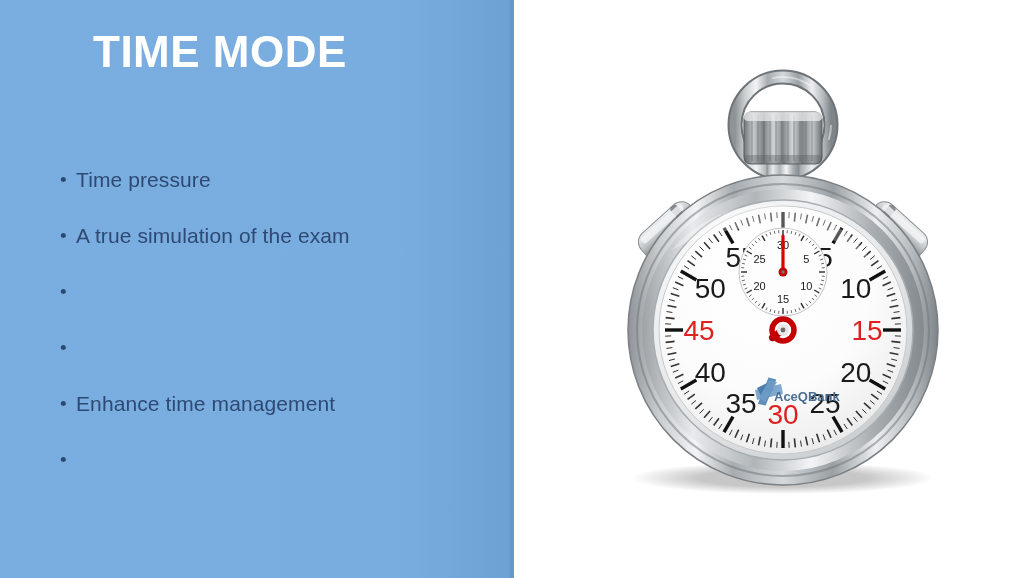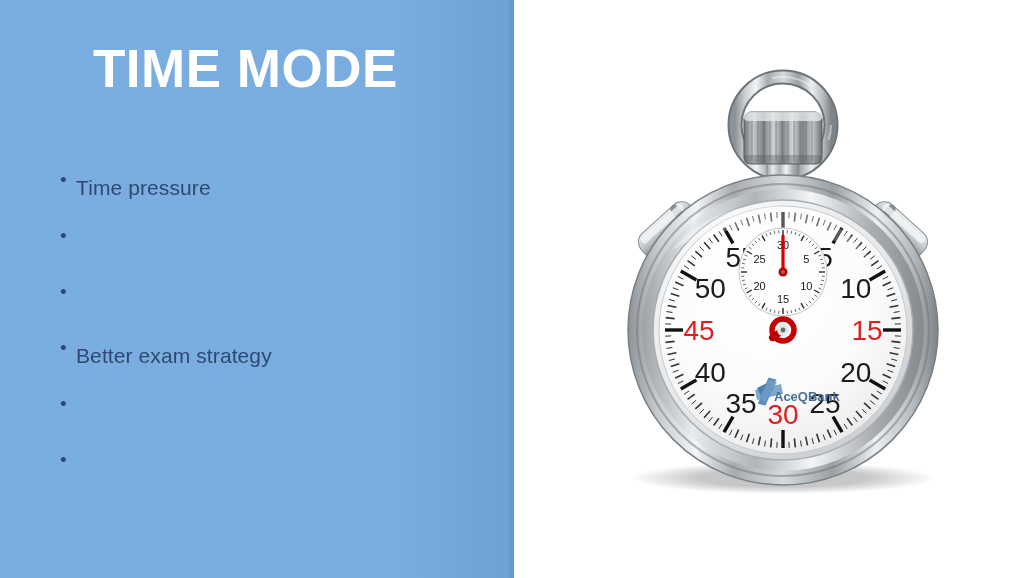--- a/index.html
+++ b/index.html
@@ -16,40 +16,39 @@
   .panel{
     position:absolute;left:0;top:0;width:514px;height:578px;
     background:linear-gradient(90deg,#7AADE0 0%,#79ACDF 78%,#6FA3D6 96%,#6EA2D5 100%);
   }
   .panel-edge{
     position:absolute;left:508px;top:0;width:6px;height:578px;
     background:linear-gradient(90deg,rgba(90,140,190,0) 0%,rgba(86,134,185,.45) 60%,rgba(86,134,185,.25) 100%);
   }
 
   .title{
-    position:absolute;left:93px;top:40px;width:400px;
-    font-size:53px;font-weight:bold;color:#ffffff;
+    position:absolute;left:93px;top:28px;width:400px;
+    font-size:44px;font-weight:bold;color:#ffffff;
     letter-spacing:.5px;line-height:1.08;
     font-family:"Liberation Sans", sans-serif;
   }
 
   .bullets{position:absolute;left:56px;top:167px;width:440px;}
   .bullet{
     display:flex;align-items:flex-start;
     height:56px;
   }
   .bullet-dot{
     width:20px;flex:0 0 20px;
     color:#2E4A73;font-size:19px;line-height:26px;text-align:left;
     padding-left:4px;box-sizing:border-box;
   }
   .bullet-text{
     color:#2E4A73;font-size:21px;line-height:26px;
     letter-spacing:.1px;
-    margin-top:8px;
   }
 
   
   .watch-area{position:absolute;left:514px;top:0;width:510px;height:578px;background:#fff;}
   .watch-svg{position:absolute;left:-2px;top:0;}
 </style>
 </head>
 <body>
 
 <div class="slide">
@@ -59,30 +58,31 @@
 
   <div class="title">TIME MODE</div>
 
   <div class="bullets">
     <div class="bullet">
       <span class="bullet-dot">•</span>
       <span class="bullet-text">Time pressure</span>
     </div>
     <div class="bullet">
       <span class="bullet-dot">•</span>
-    </div>
-    <div class="bullet">
-      <span class="bullet-dot">•</span>
-    </div>
-    <div class="bullet">
-      <span class="bullet-dot">•</span>
-      <span class="bullet-text">Better exam strategy</span>
-    </div>
-    <div class="bullet">
-      <span class="bullet-dot">•</span>
+      <span class="bullet-text">A true simulation of the exam</span>
+    </div>
+    <div class="bullet">
+      <span class="bullet-dot">•</span>
+    </div>
+    <div class="bullet">
+      <span class="bullet-dot">•</span>
+    </div>
+    <div class="bullet">
+      <span class="bullet-dot">•</span>
+      <span class="bullet-text">Enhance time management</span>
     </div>
     <div class="bullet">
       <span class="bullet-dot">•</span>
     </div>
   </div>
 
   <div class="watch-area">
     <svg class="watch-svg" width="512" height="578" viewBox="0 0 512 578">
       <defs>
         <linearGradient id="steelH" x1="0" y1="0" x2="1" y2="0">

